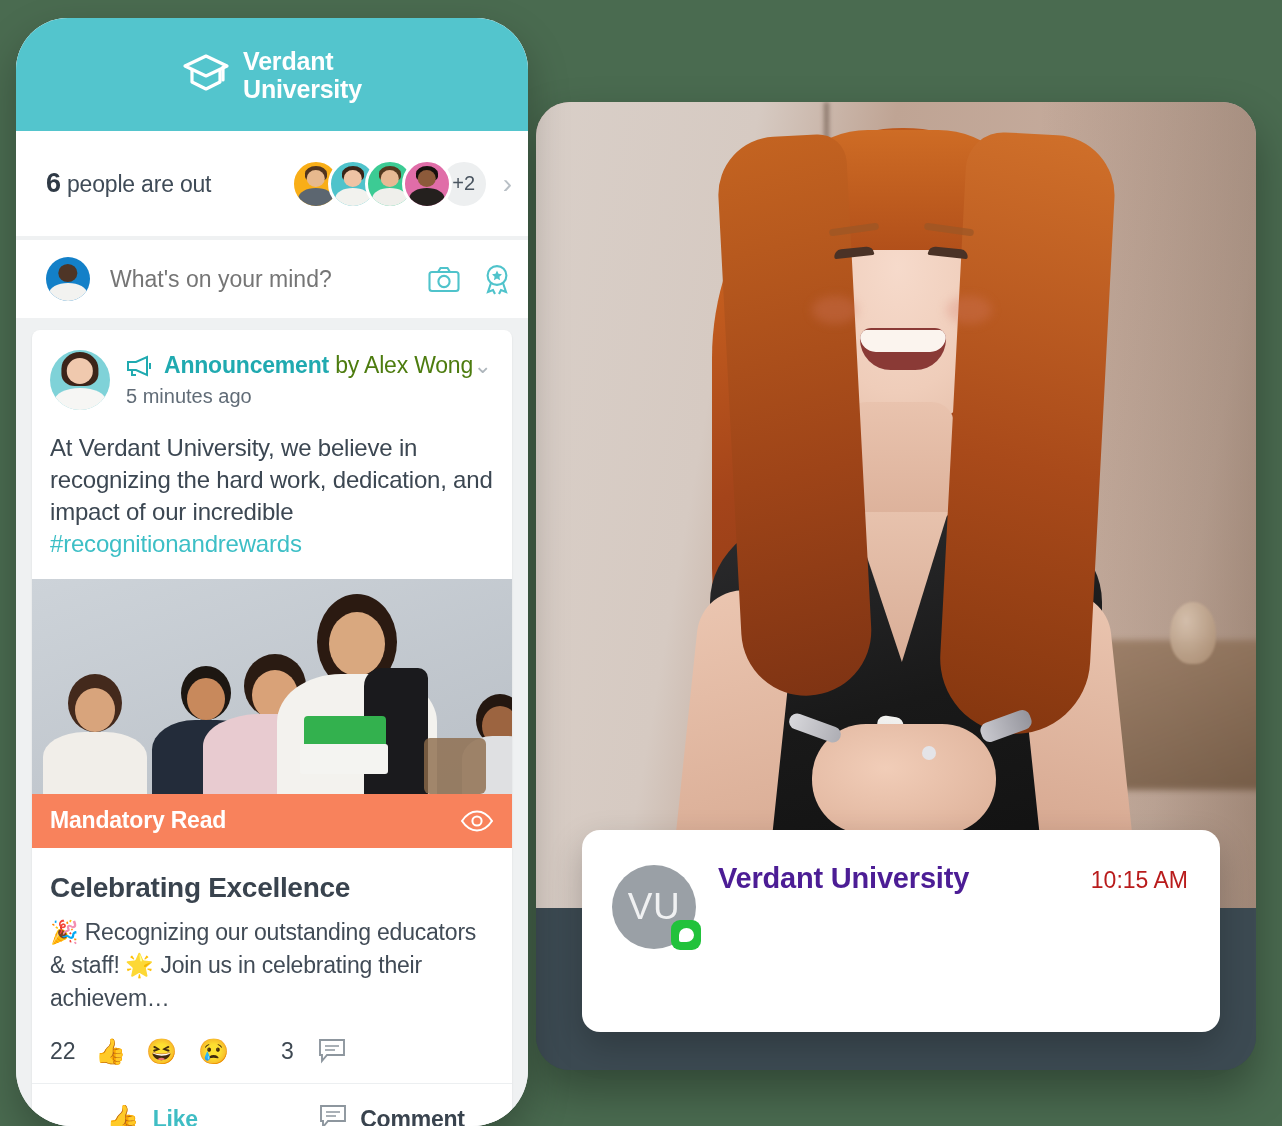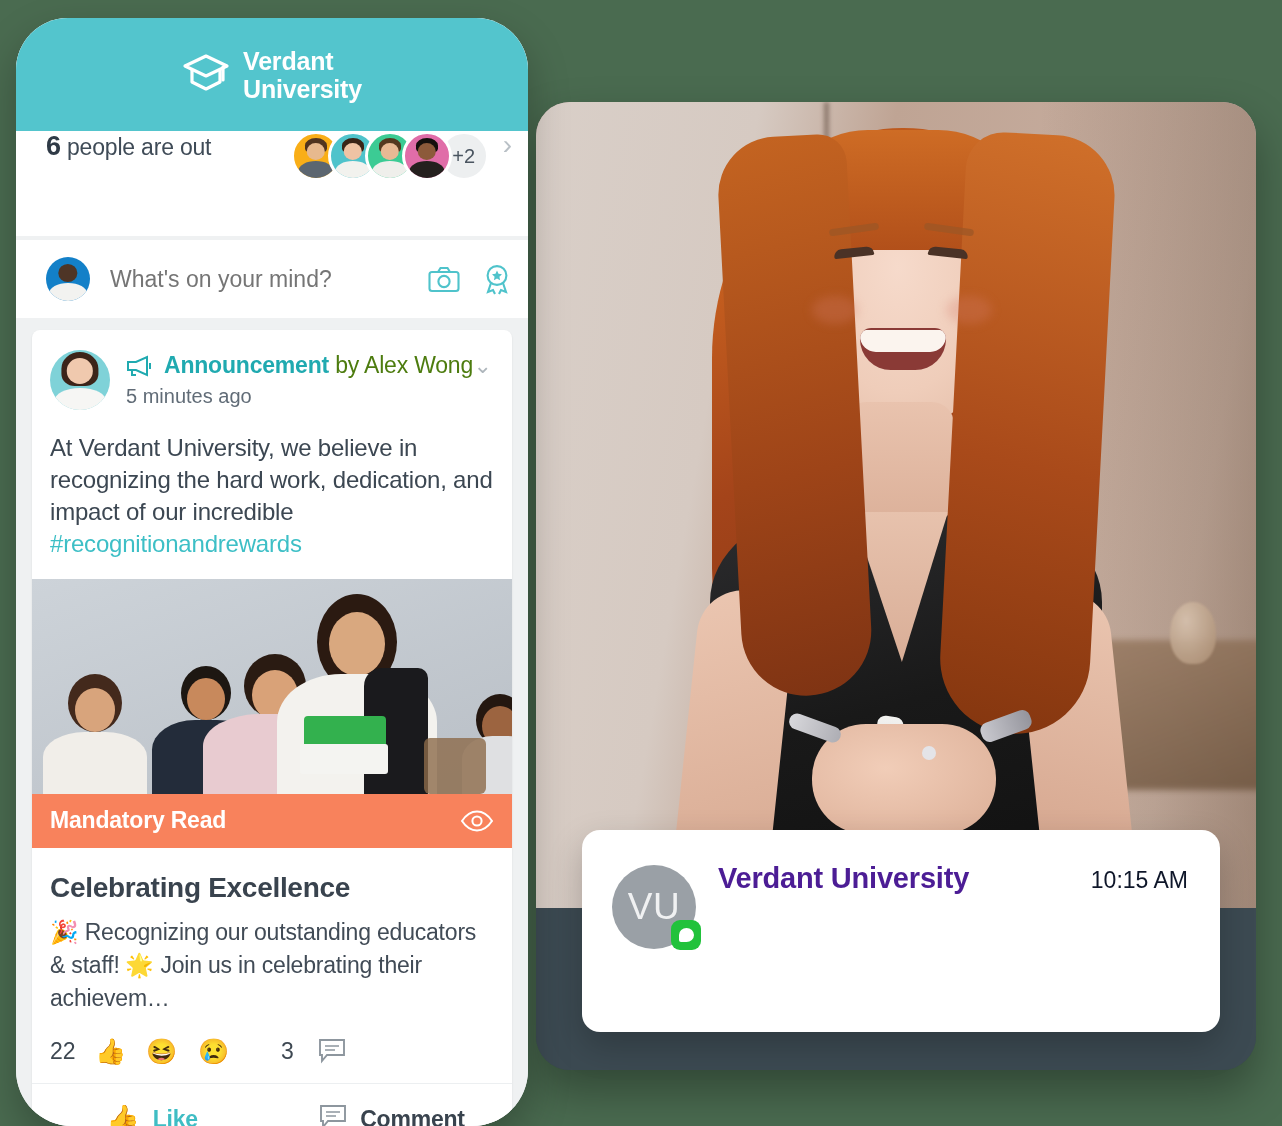--- a/index.html
+++ b/index.html
@@ -204,21 +204,21 @@
   }
   #notif-badge {
     position:absolute; right:-5px; bottom:-1px;
     width:30px; height:30px; border-radius:9px;
     background:#21C23B; display:flex; align-items:center; justify-content:center;
   }
   #notif-badge .bub { width:15px; height:14px; background:#fff; border-radius:50% 50% 50% 2px; }
   #notif-body { margin-left:22px; flex:1; }
   .notif-row1 { display:flex; align-items:baseline; }
   #notif-title { font-size:29px; font-weight:bold; color:#4c1d95; letter-spacing:-.2px; }
-  #notif-time { margin-left:auto; font-size:23px; color:#0f172a; padding-right:4px; }
+  #notif-time { margin-left:auto; font-size:23px; color:#b91c1c; padding-right:4px; }
   #notif-text { margin-top:8px; font-size:28px; line-height:1.34; color:#3B454F; letter-spacing:-.2px; }
 
   
   #phone {
     position:absolute; left:16px; top:18px;
     width:512px; height:1108px;
     background:#E4E9EC;
     border-radius: 52px 52px 56px 56px;
     box-shadow: 0 18px 40px rgba(0,0,0,0.26);
     padding: 4px;
@@ -233,21 +233,21 @@
 
   #app-header {
     height:113px; background:#53C5CD;
     display:flex; align-items:center; justify-content:center;
   }
   #logo-wrap { display:flex; align-items:center; gap:13px; }
   #logo-text { color:#fff; font-size:25px; font-weight:bold; line-height:1.12; letter-spacing:-.2px; }
 
   #out-bar {
     background:#fff; height:105px;
-    display:flex; align-items:flex-start; padding: 0 16px 0 30px;
+    display:flex; align-items:center; padding: 0 16px 0 30px;
   }
   #out-label { font-size:23px; color:#3F4B57; letter-spacing:-.2px; }
   #out-count { font-weight:bold; font-size:27px; color:#2F3A46; }
   #avatars { margin-left:auto; display:flex; align-items:center; }
   .av {
     width:50px; height:50px; border-radius:50%;
     border:3px solid #fff; margin-left:-13px; overflow:hidden; position:relative;
   }
   .av:first-child { margin-left:0; }
   .av .head { position:absolute; left:50%; top:20%; transform:translateX(-50%); width:42%; height:38%; border-radius:50%; }

